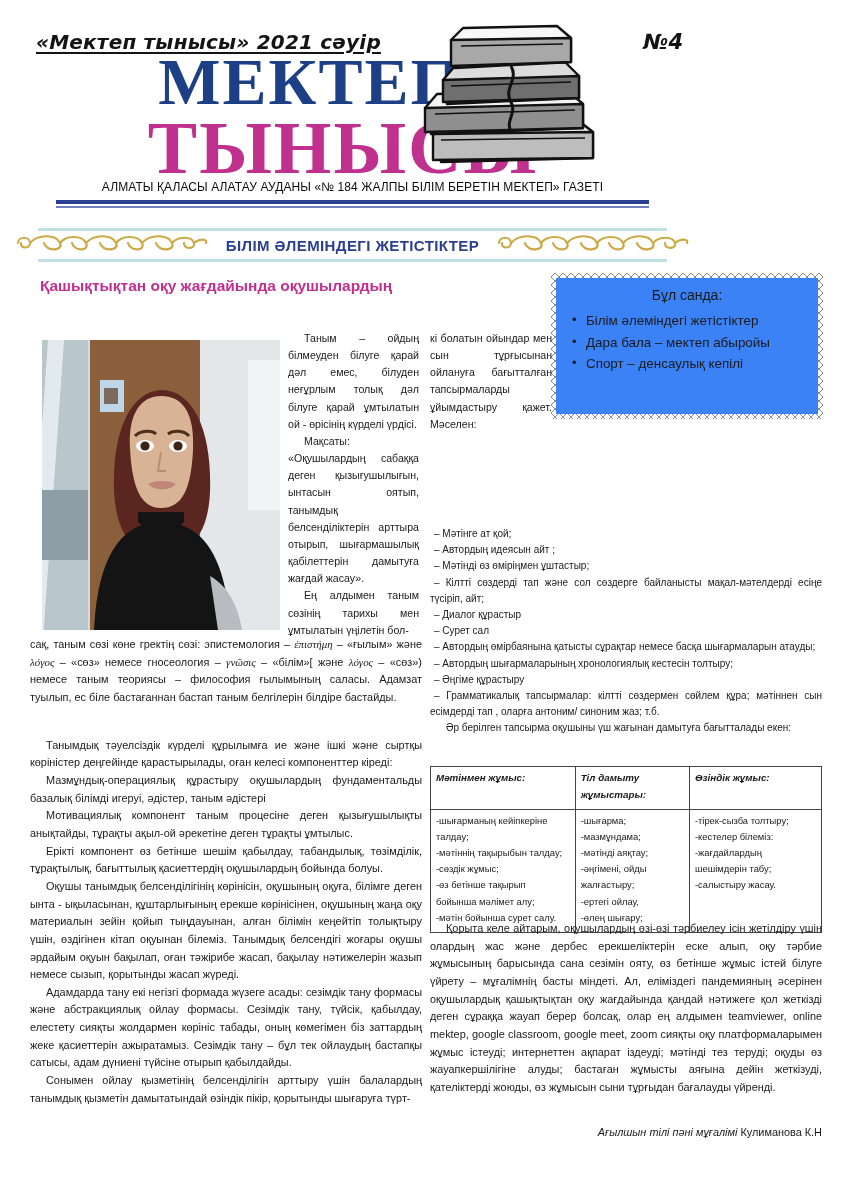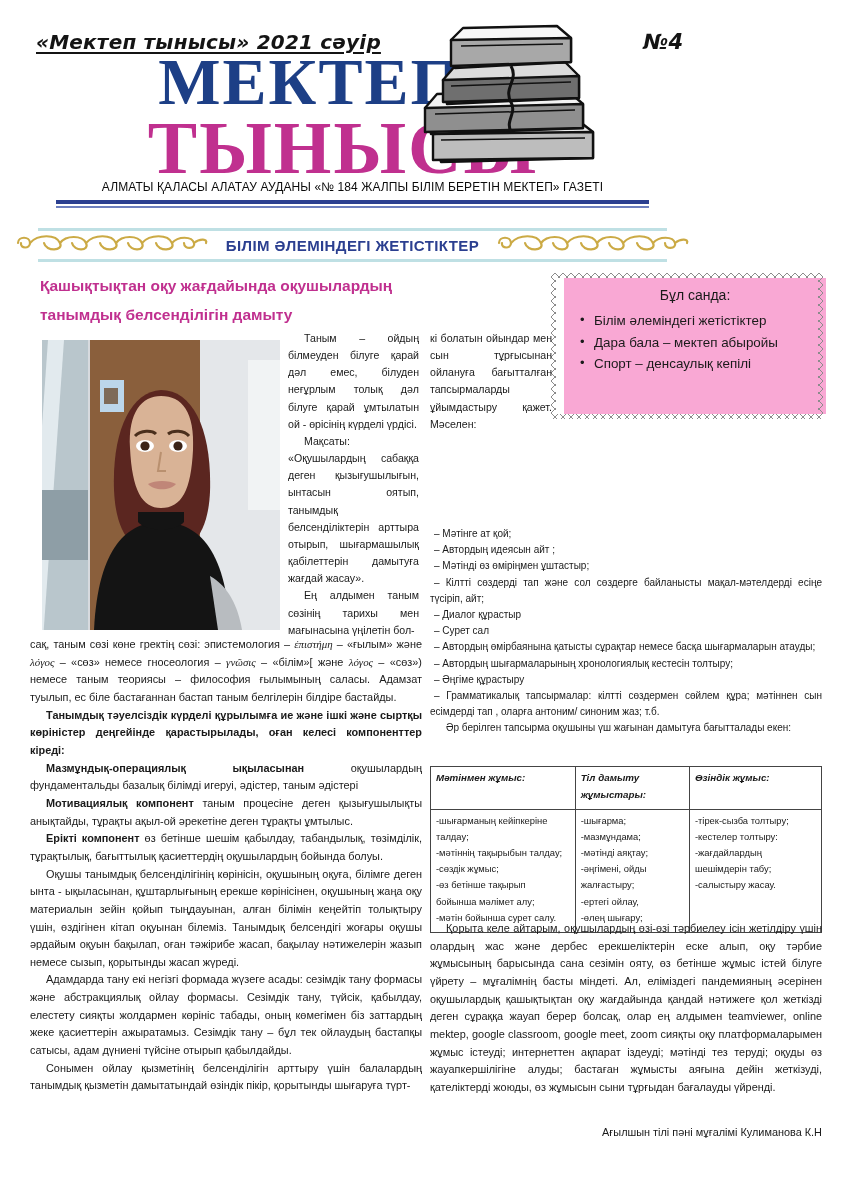--- a/index.html
+++ b/index.html
@@ -87,24 +87,23 @@
     position:absolute;left:40px;top:272px;width:470px;
     text-align:left;
     font-family:"Liberation Sans", sans-serif;
     font-weight:700;font-size:15.5px;line-height:1.85;
     color:#c0308f;
   }
 
   
   .issue-box{
     position:absolute;left:556px;top:278px;width:262px;height:136px;
-    background:#f9a8d4;
+    background:#3b82f6;
     box-sizing:border-box;
     padding:9px 10px 23px 10px;
-    margin-left:8px;
   }
   .issue-box-frame{
     position:absolute;left:551px;top:273px;width:272px;height:146px;
     pointer-events:none;
   }
   .issue-box-title{
     text-align:center;font-size:14px;color:#1a1a1a;margin:0 0 7px 0;
     font-family:"Liberation Sans", sans-serif;
   }
   .issue-list{list-style:none;margin:0;padding:0 0 0 4px;}
@@ -139,21 +138,21 @@
     font-size:10px;line-height:1.62;text-align:justify;
     color:#1a1a1a;
   }
   .full-left{
     position:absolute;left:30px;top:636px;width:392px;
     font-size:10.9px;line-height:1.62;text-align:justify;
     color:#1a1a1a;
   }
   p{margin:0 0 0 0;}
   .ind{text-indent:16px;}
-  .b{font-weight:700;}
+  .b{font-weight:400;margin-top:30px;}
   .gr{font-family:"Liberation Serif", serif;font-style:italic;}
   .dash{text-indent:4px;}
 
   
   .tbl{
     position:absolute;left:430px;top:766px;width:392px;
     border-collapse:collapse;
     font-size:9.4px;line-height:1.72;color:#1a1a1a;
   }
   .tbl td{
@@ -167,21 +166,21 @@
   .c3{width:132px;}
 
   .concl{
     position:absolute;left:430px;top:920px;width:392px;
     font-size:10.9px;line-height:1.62;text-align:justify;color:#1a1a1a;
   }
   .byline{
     position:absolute;left:430px;top:1126px;width:392px;
     text-align:right;font-size:10.9px;color:#1a1a1a;
   }
-  .byline .it{}
+  .byline .it{font-style:italic;}
 </style>
 </head>
 <body>
 
 <div class="page">
 
   <div class="masthead">
 
     <div class="issue-line">«Мектеп тынысы» 2021 сәуір</div>
     <div class="issue-no">№4</div>
@@ -243,21 +242,20 @@
           <path d="M130 11 C138 2, 156 2, 160 11 C164 19, 146 20, 144 11"></path>
           <path d="M160 11 C166 4, 180 4, 182 11 C184 17, 172 18, 172 11"></path>
           <path d="M182 11 C188 6, 196 7, 194 11"></path>
         </g>
       </svg>
     </div>
   </div>
 
   <div class="headline">
     <div>Қашықтықтан оқу жағдайында оқушылардың</div>
-    <div>танымдық белсенділігін  дамыту</div>
   </div>
 
   <div class="issue-box">
     <div class="issue-box-title">Бұл санда:</div>
     <ul class="issue-list">
       <li>Білім әлеміндегі жетістіктер</li>
       <li>Дара бала – мектеп абыройы</li>
       <li>Спорт – денсаулық кепілі</li>
     </ul>
   </div>
@@ -296,21 +294,21 @@
       <path d="M106 144 C113 140 127 140 134 144 C128 151 112 151 106 144 Z" fill="#c08678"></path>
       <path d="M52 290 C56 206 86 182 119 182 C154 182 184 206 188 290 Z" fill="#141414"></path>
       <path d="M96 182 C104 192 134 192 142 182 L142 172 L96 172 Z" fill="#141414"></path>
       <path d="M168 236 C186 246 196 266 200 290 L176 290 Z" fill="#b8bcc0"></path>
     </svg>
   </div>
 
   <div class="col-a">
     <p class="ind">Таным – ойдың білмеуден білуге қарай дәл емес, білуден неғұрлым толық дәл білуге қарай ұмтылатын ой - өрісінің күрделі үрдісі.</p>
     <p class="ind">Мақсаты: «Оқушылардың сабаққа деген қызығушылығын, ынтасын оятып, танымдық белсенділіктерін арттыра отырып, шығармашылық қабілеттерін дамытуға жағдай жасау».</p>
-    <p class="ind">Ең алдымен таным сөзінің тарихы мен мағынасына үңілетін бол-</p>
+    <p class="ind">Ең алдымен таным сөзінің тарихы мен ұмтылатын үңілетін бол-</p>
   </div>
 
   <div class="col-b">
     <p>кі болатын ойындар мен сын тұрғысынан ойлануға бағытталған тапсырмаларды ұйымдастыру қажет. Мәселен:</p>
   </div>
 
   <div class="col-b-wide">
     <div style="height:76px"></div>
     <p class="dash">– Мәтінге ат қой;</p>
     <p class="dash">– Автордың идеясын айт ;</p>
@@ -324,21 +322,21 @@
     <p class="dash">– Грамматикалық тапсырмалар: кілтті сөздермен сөйлем құра; мәтіннен сын есімдерді тап , оларға антоним/ синоним жаз; т.б.</p>
     <p class="ind">Әр берілген тапсырма оқушыны үш жағынан дамытуға бағытталады екен:</p>
   </div>
 
   <div class="full-left">
     <p>
       <span>сақ, таным сөзі көне гректің сөзі: эпистемология – </span><span class="gr">ἐπιστήμη</span><span> – «ғылым» және </span><span class="gr">λόγος</span><span> – «сөз» немесе гносеология – </span><span class="gr">γνῶσις</span><span> – «білім»[ және </span><span class="gr">λόγος</span><span> – «сөз») немесе таным теориясы – философия  ғылымының саласы. Адамзат туылып, ес біле бастағаннан бастап таным белгілерін білдіре бастайды.</span>
     </p>
     <p class="ind b">Танымдық тәуелсіздік күрделі құрылымға ие және ішкі және сыртқы көріністер деңгейінде қарастырылады, оған келесі компоненттер кіреді:</p>
     <p class="ind">
-      <span class="b">Мазмұндық-операциялық ықыласынан</span><span> оқушылардың фундаментальды базалық білімді игеруі, әдістер, таным әдістері</span>
+      <span class="b">Мазмұндық-операциялық құрастыру</span><span> оқушылардың фундаментальды базалық білімді игеруі, әдістер, таным әдістері</span>
     </p>
     <p class="ind">
       <span class="b">Мотивациялық компонент</span><span> таным процесіне деген қызығушылықты анықтайды, тұрақты ақыл-ой әрекетіне деген тұрақты ұмтылыс.</span>
     </p>
     <p class="ind">
       <span class="b">Ерікті компонент</span><span>  өз бетінше шешім қабылдау, табандылық, төзімділік, тұрақтылық, бағыттылық  қасиеттердің оқушылардың бойында болуы.</span>
     </p>
     <p class="ind">Оқушы танымдық белсенділігінің көрінісін, оқушының оқуға, білімге деген ынта - ықыласынан, құштарлығының ерекше көрінісінен, оқушының жаңа оқу материалын зейін қойып тыңдауынан, алған білімін кеңейтіп толықтыру үшін, өздігінен кітап оқуынан білеміз. Танымдық белсендігі жоғары оқушы әрдайым оқуын бақылап, оған тәжірибе жасап, бақылау нәтижелерін жазып немесе сызып, қорытынды жасап жүреді.</p>
     <p class="ind">Адамдарда тану екі негізгі формада жүзеге асады: сезімдік тану формасы және абстракциялық ойлау формасы. Сезімдік тану, түйсік, қабылдау, елестету сияқты жолдармен көрініс табады, оның көмегімен біз заттардың жеке қасиеттерін ажыратамыз. Сезімдік тану – бұл тек ойлаудың бастапқы сатысы, адам дүниені түйсіне отырып қабылдайды.</p>
     <p class="ind">Сонымен ойлау қызметінің белсенділігін арттыру үшін балалардың танымдық қызметін дамытатындай өзіндік пікір, қорытынды шығаруға түрт-</p>
@@ -362,21 +360,21 @@
       <td class="c2">
         <div>-шығарма;</div>
         <div>-мазмұндама;</div>
         <div>-мәтінді аяқтау;</div>
         <div>-әңгімені, ойды жалғастыру;</div>
         <div>-ертегі ойлау,</div>
         <div>-өлең  шығару;</div>
       </td>
       <td class="c3">
         <div>-тірек-сызба  толтыру;</div>
-        <div>-кестелер  толтыру:</div>
+        <div>-кестелер  білеміз:</div>
         <div>-жағдайлардың  шешімдерін табу;</div>
         <div>-салыстыру  жасау.</div>
       </td>
     </tr>
   </tbody>
     </table>
 
   <div class="concl">
     <p class="ind">Қорыта келе айтарым, оқушылардың өзі-өзі тәрбиелеу ісін жетілдіру үшін олардың жас және дербес ерекшеліктерін еске алып, оқу тәрбие жұмысының барысында сана сезімін ояту, өз бетінше жұмыс істей білуге үйрету – мұғалімнің басты міндеті. Ал, еліміздегі пандемияның әсерінен  оқушылардық қашықтықтан оқу жағдайында қандай нәтижеге қол жеткізді деген сұраққа жауап берер болсақ, олар ең алдымен  teamviewer, online mektep, google classroom, google meet, zoom сияқты оқу платформаларымен жұмыс істеуді; интернеттен ақпарат іздеуді; мәтінді тез теруді; оқуды өз жауапкершілігіне алуды; бастаған жұмысты аяғына дейін жеткізуді, қателіктерді жоюды, өз жұмысын сыни тұрғыдан бағалауды үйренді.</p>
   </div>

